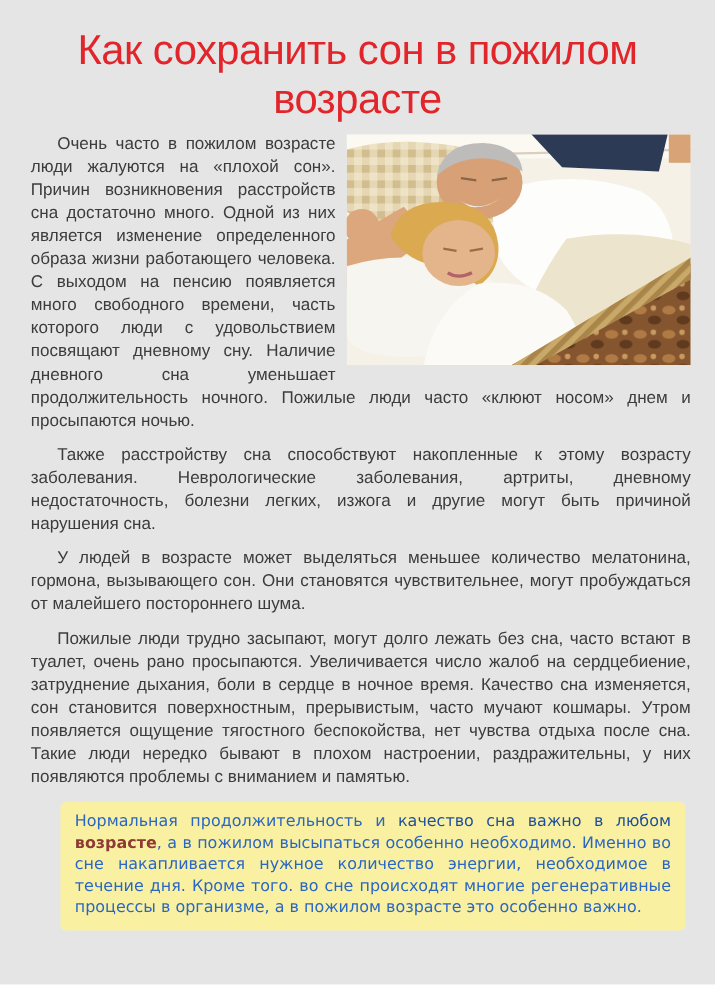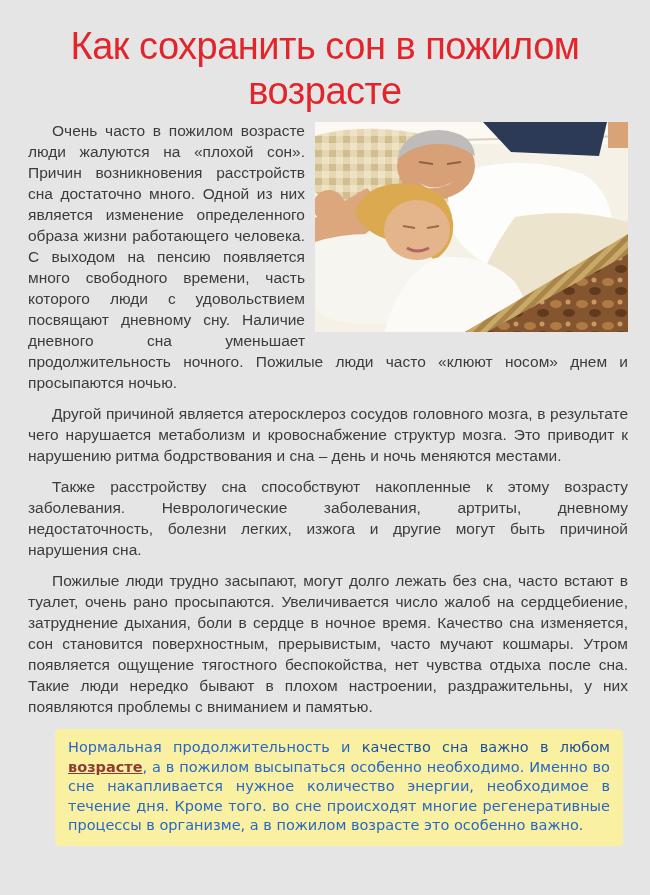--- a/index.html
+++ b/index.html
@@ -47,21 +47,21 @@
     background:#f9f1a1;
     border-radius:5px;
     padding:9px 13px 10px 13px;
     font-family:"DejaVu Sans", sans-serif;
     font-size:14.5px;
     line-height:19.5px;
     text-align:justify;
     color:#2a67c5;
   }
   .highlight-box .bold-blue { font-weight:normal; color:#1e4f9e; }
-  .highlight-box .bold-red  { font-weight:bold; color:#8e3b33;text-decoration:underline; }
+  .highlight-box .bold-red  { font-weight:bold; color:#8e3b33; }
 </style>
 </head>
 <body>
 
 <div class="page">
 
   <h1 class="title">Как сохранить сон в пожилом возрасте</h1>
 
   <div class="content">
 
@@ -120,24 +120,24 @@
 
         <path d="M120,136 Q170,130 200,160 Q220,190 210,210 L70,210 Q80,160 120,136" fill="#fbfaf7"></path>
 
         <polygon points="313,118 313,210 150,210" fill="url(#quiltpat)"></polygon>
         <polygon points="313,112 313,132 172,210 150,210" fill="url(#rope)"></polygon>
       </svg>
     </div>
 
     <p class="body-par">Очень часто в пожилом возрасте люди жалуются на «плохой сон». Причин возникновения расстройств сна достаточно много. Одной из них является изменение определенного образа жизни работающего человека. С выходом на пенсию появляется много свободного времени, часть которого люди с удовольствием посвящают дневному сну. Наличие дневного сна уменьшает продолжительность ночного. Пожилые люди часто «клюют носом» днем и просыпаются ночью.</p>
 
-    <p class="body-par clear">Другой причиной является атеросклероз сосудов головного мозга, в результате чего нарушается метаболизм и кровоснабжение структур мозга. Это приводит к нарушению ритма бодрствования и сна – день и ночь меняются местами.</p>
 
     <p class="body-par">Также расстройству сна способствуют накопленные к этому возрасту заболевания. Неврологические заболевания, артриты, дневному недостаточность, болезни легких, изжога и другие могут быть причиной нарушения сна.</p>
 
+    <p class="body-par">У людей в возрасте может выделяться меньшее количество мелатонина, гормона, вызывающего сон. Они становятся чувствительнее, могут пробуждаться от малейшего постороннего шума.</p>
 
     <p class="body-par">Пожилые люди трудно засыпают, могут долго лежать без сна, часто встают в туалет, очень рано просыпаются. Увеличивается число жалоб на сердцебиение, затруднение дыхания, боли в сердце в ночное время. Качество сна изменяется, сон становится поверхностным, прерывистым, часто мучают кошмары. Утром появляется ощущение тягостного беспокойства, нет чувства отдыха после сна. Такие люди нередко бывают в плохом настроении, раздражительны, у них появляются проблемы с вниманием и памятью.</p>
 
     <div class="highlight-box">
       <span>Нормальная продолжительность и </span><span class="bold-blue">качество сна важно в любом </span><span class="bold-red">возрасте</span><span>, а в пожилом высыпаться особенно необходимо. Именно во сне накапливается нужное количество энергии, необходимое в течение дня. Кроме того. во сне происходят многие регенеративные процессы в организме, а в пожилом возрасте это особенно важно.</span>
     </div>
 
   </div>
 </div>
 

